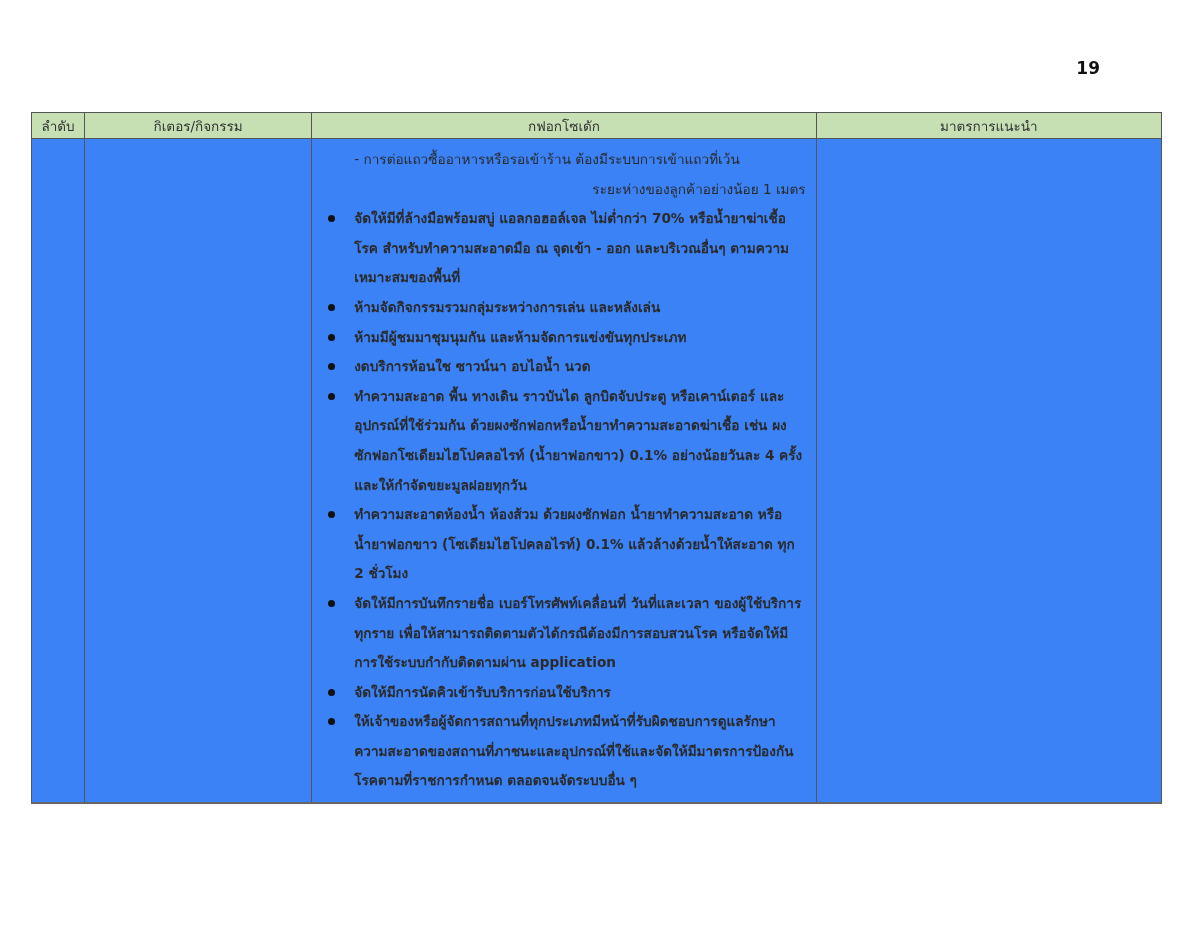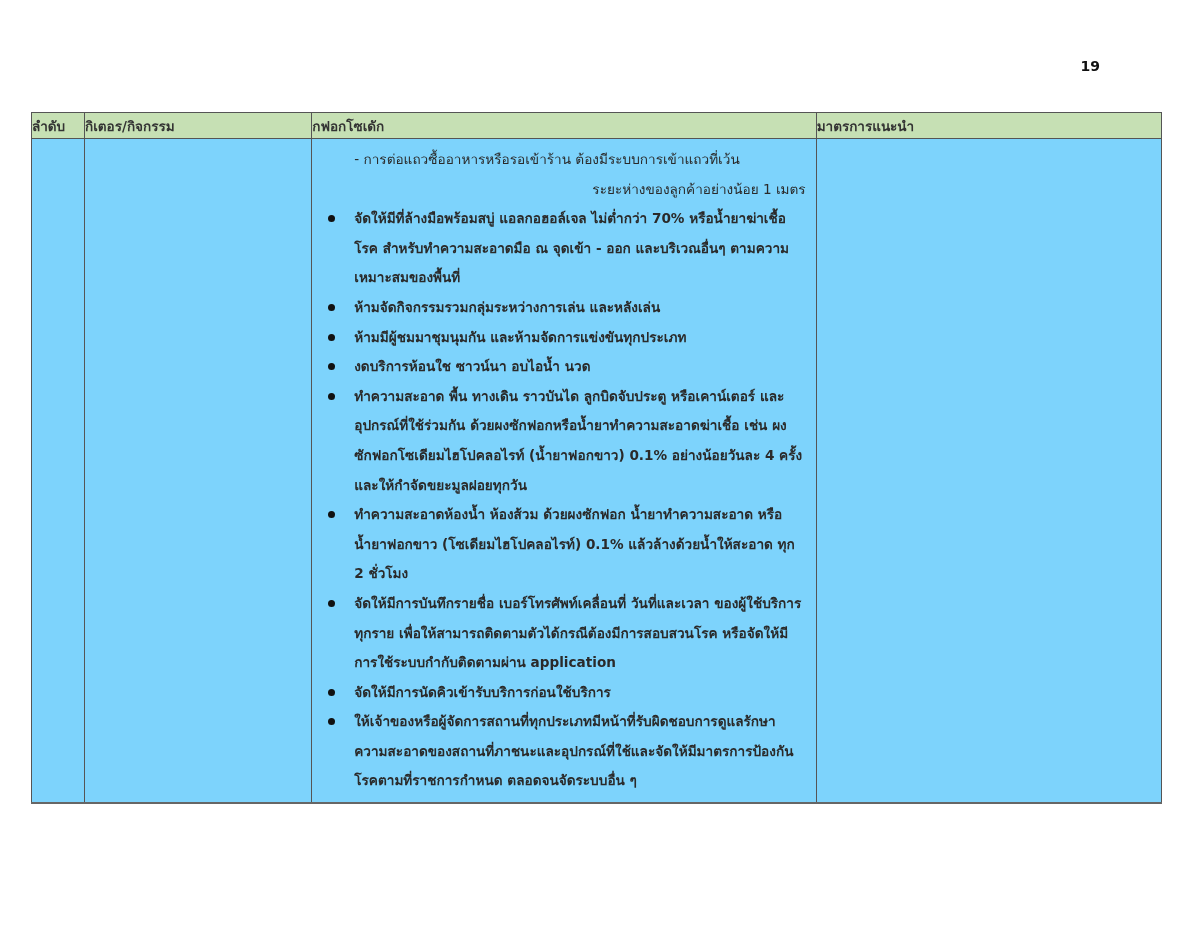--- a/index.html
+++ b/index.html
@@ -1,25 +1,25 @@
 <!DOCTYPE html>
 <html><head>
 <meta charset="utf-8">
 <style>
   html, body { margin:0; padding:0; background:#ffffff; }
   body { width:1200px; height:928px; position:relative; overflow:hidden;
          font-family:"DejaVu Sans", "Liberation Sans", sans-serif; color:#222; }
   .page-number { position:absolute; left:1060px; top:58px; width:40px; text-align:right;
-                 font-weight:bold; font-size:14px; color:#111; }
+                 font-weight:bold; font-size:17px; color:#111; }
   table.measures { position:absolute; left:31px; top:112px; width:1131px;
                    border-collapse:collapse; table-layout:fixed; }
   table.measures th, table.measures td { border:1.5px solid #555; padding:0; }
-  table.measures th { background:#c6e0b4; height:25px; font-weight:bold;
-                      font-size:13.5px; color:#333; text-align:left; vertical-align:middle; }
-  table.measures td { height:657px; vertical-align:top; background:#7dd3fc; }
+  table.measures th { background:#c6e0b4; height:25px; font-weight:normal;
+                      font-size:13.5px; color:#333; text-align:center; vertical-align:middle; }
+  table.measures td { height:657px; vertical-align:top; background:#3b82f6; }
   table.measures tr.body-row td { border-bottom:2px solid #666; }
   .col-no { width:53px; } .col-act { width:227px; } .col-main { width:504px; } .col-rec { width:345px; }
   .main-cell { padding:6px 10px 0 14px !important; font-size:13.6px; line-height:29.6px; color:#2a2a2a; }
   .sub-item { padding-left:28px; }
   .sub-item .cont { display:block; padding-left:14px;text-align:right; }
   ul.measure-list { list-style:none; margin:0; padding:0; }
   ul.measure-list li { position:relative; padding-left:28px;font-weight:bold; }
   ul.measure-list li .bullet { position:absolute; left:2px; top:11px; width:7px; height:7px;
                                background:#111; border-radius:50%; }
 </style>

